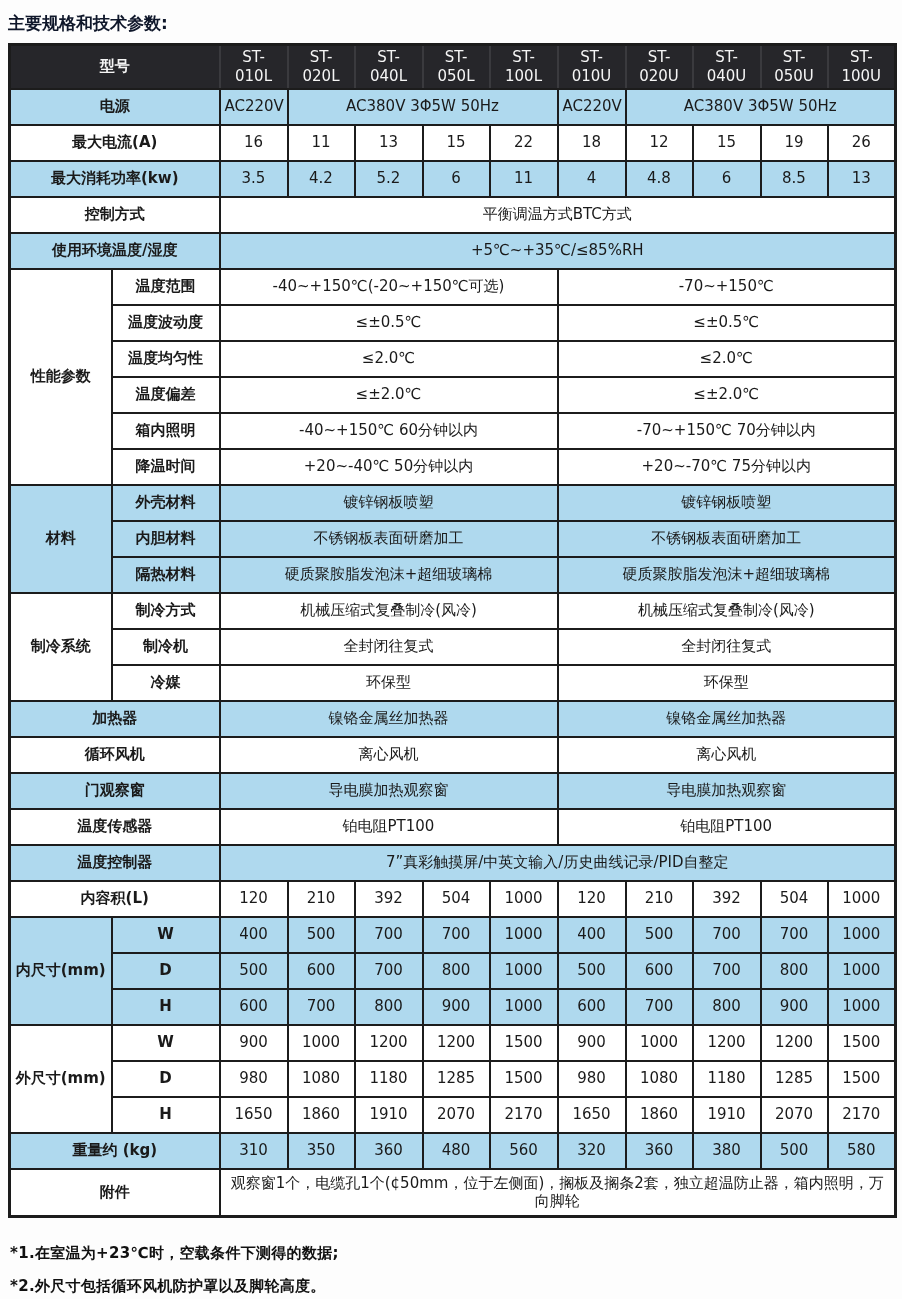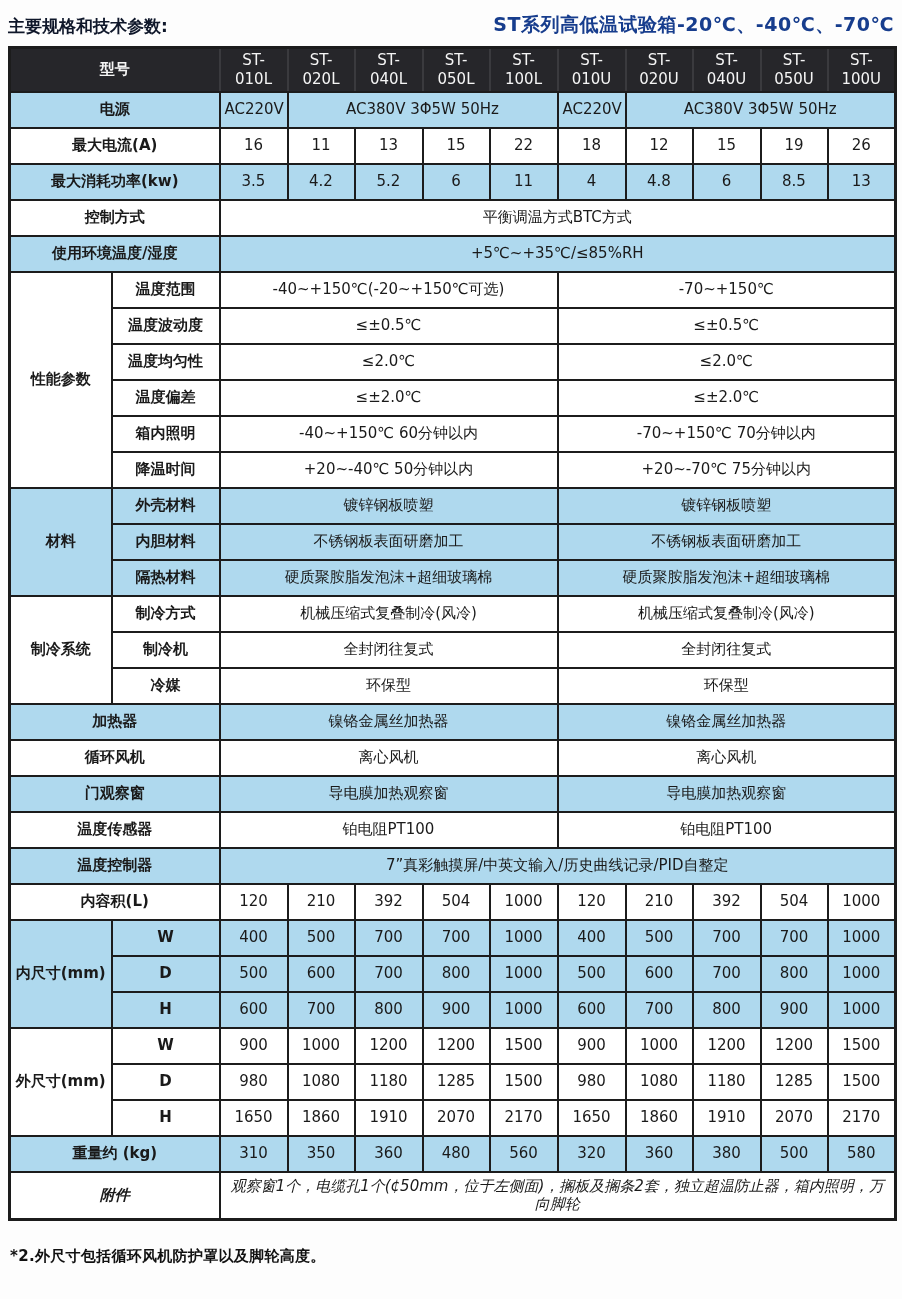--- a/index.html
+++ b/index.html
@@ -34,21 +34,21 @@
   table.spec td{
     border:2px solid var(--border);
     font-size:15px;
     padding:2px 4px;
     text-align:center;
     overflow:hidden;
     line-height:1.25;
   }
   tr.h-normal{height:36px;}
   tr.h-model{height:38px;}
-  tr.h-tall{height:48px;font-style:italic;}
+  tr.h-tall{height:48px;}
   tr.bg-blue td{background:var(--row-blue);}
   tr.bg-white td{background:#fff;}
   tr.bg-dark td{
     background:var(--header-dark);
     color:var(--header-text);
     border-color:#3a3a3e;
     border-top-color:var(--border);
     border-bottom-color:var(--border);
   }
   td.k-label, td.k-group, td.k-sub{
@@ -66,21 +66,20 @@
     font-size:15px;font-weight:bold;color:#111;
     margin-bottom:14px;letter-spacing:0.3px;
   }
 </style>
 </head>
 <body>
 
 <div class="page">
   <div class="titlebar">
     <div class="title-left">主要规格和技术参数:</div>
-    <div class="title-right">ST系列高低温试验箱-20℃、-40℃、-70℃</div>
   </div>
 
   <table class="spec">
     <colgroup>
       <col style="width:102px">
         <col style="width:108px">
       <col style="width:68px">
         <col style="width:67px">
         <col style="width:68px">
         <col style="width:67px">
@@ -340,15 +339,16 @@
           <td class="k-value">580</td>
         </tr>
         <tr class="bg-white h-tall">
           <td colspan="2" class="k-label">附件</td>
           <td colspan="10" class="k-value-left">观察窗1个，电缆孔1个(¢50mm，位于左侧面)，搁板及搁条2套，独立超温防止器，箱内照明，万向脚轮</td>
         </tr>
       </tbody>
   </table>
 
   <div class="notes">
+    <div class="note">*1.在室温为+23℃时，空载条件下测得的数据;</div>
     <div class="note">*2.外尺寸包括循环风机防护罩以及脚轮高度。</div>
   </div>
 </div>
 
 </body></html>

